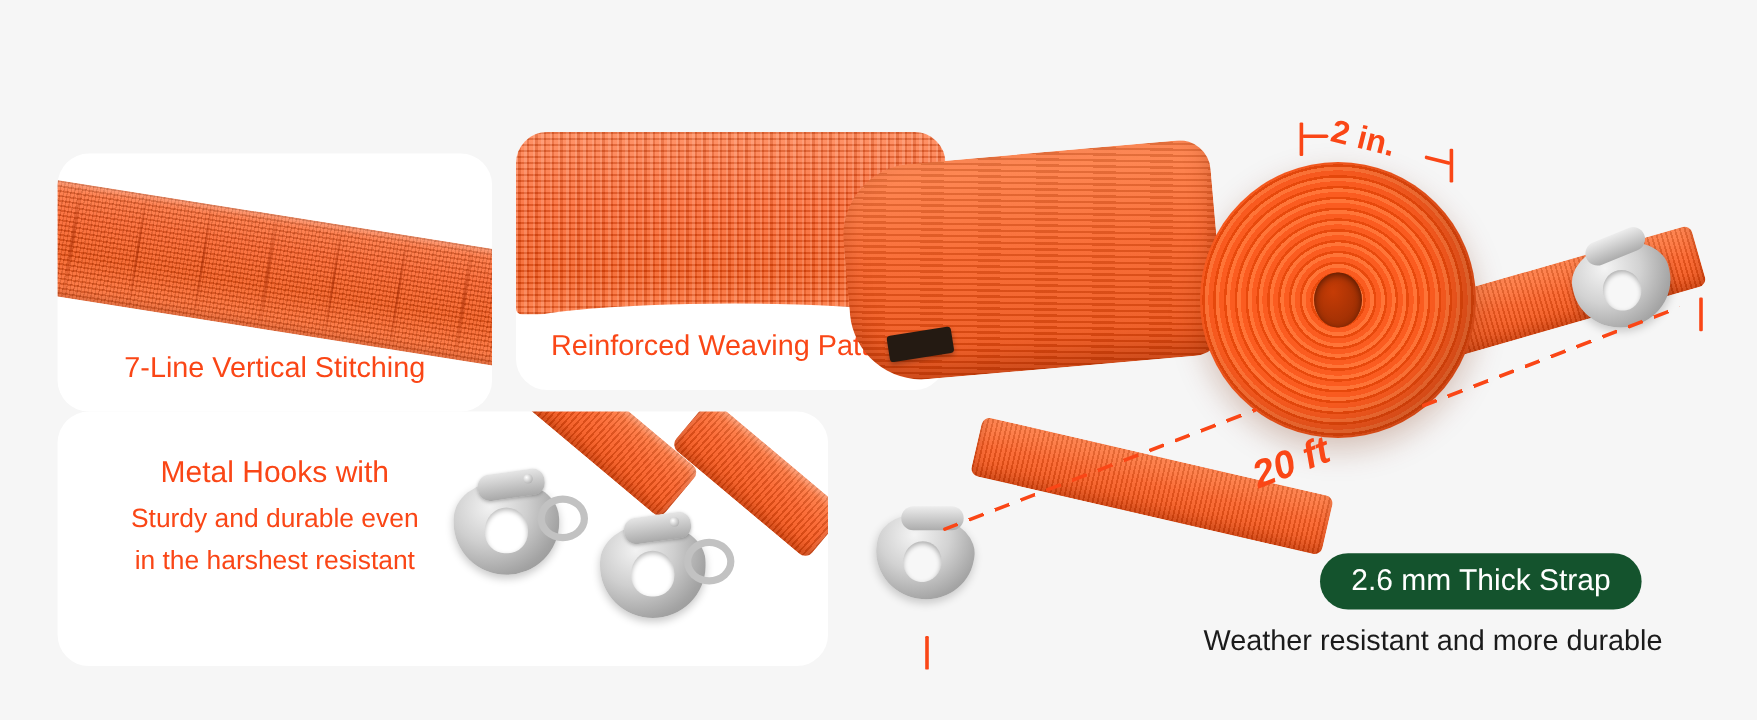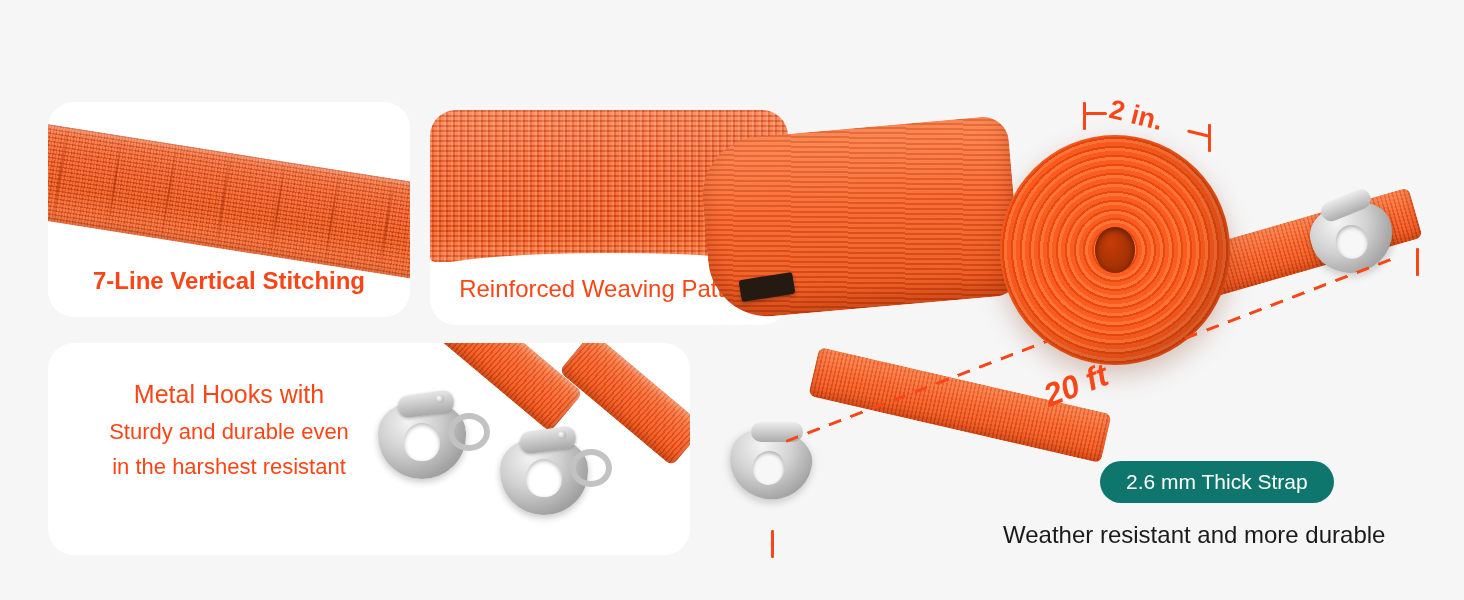--- a/index.html
+++ b/index.html
@@ -19,21 +19,21 @@
     font-size:44px;font-weight:bold;
     letter-spacing:-0.5px;
     color:#fa4616;
     white-space:nowrap;
   }
 
   
   .card{
     position:absolute;background:#ffffff;border-radius:26px;overflow:hidden;
   }
-  #card-stitching{left:48px;top:102px;width:362px;height:215px;font-weight:bold;}
+  #card-stitching{left:48px;top:128px;width:362px;height:215px;}
   #card-weave{left:430px;top:110px;width:358px;height:215px;}
   #card-hooks{left:48px;top:343px;width:642px;height:212px;}
 
   .card-caption{
     position:absolute;left:0;bottom:22px;width:100%;
     text-align:center;color:#fa4616;font-size:24px;
   }
 
   
   .strap-diag{
@@ -209,22 +209,22 @@
   .dim20{position:absolute;left:0;top:0;width:1464px;height:600px;pointer-events:none;}
   .lbl20{
     position:absolute;left:1043px;top:367px;
     font-size:32px;font-weight:bold;font-style:italic;color:#fa4616;
     transform:rotate(-21deg);white-space:nowrap;
   }
 
   
   .badge{
     position:absolute;left:1100px;top:461px;
-    padding:9px 26px;border-radius:24px;background:#0f766e;
-    color:#ffffff;font-size:21px;white-space:nowrap;
+    padding:9px 26px;border-radius:24px;background:#14532d;
+    color:#ffffff;font-size:25px;white-space:nowrap;
   }
   .weather{
     position:absolute;left:1003px;top:521px;
     font-size:24px;color:#1b1b1b;white-space:nowrap;
   }
 </style>
 </head>
 <body>
 
 <div id="root">

